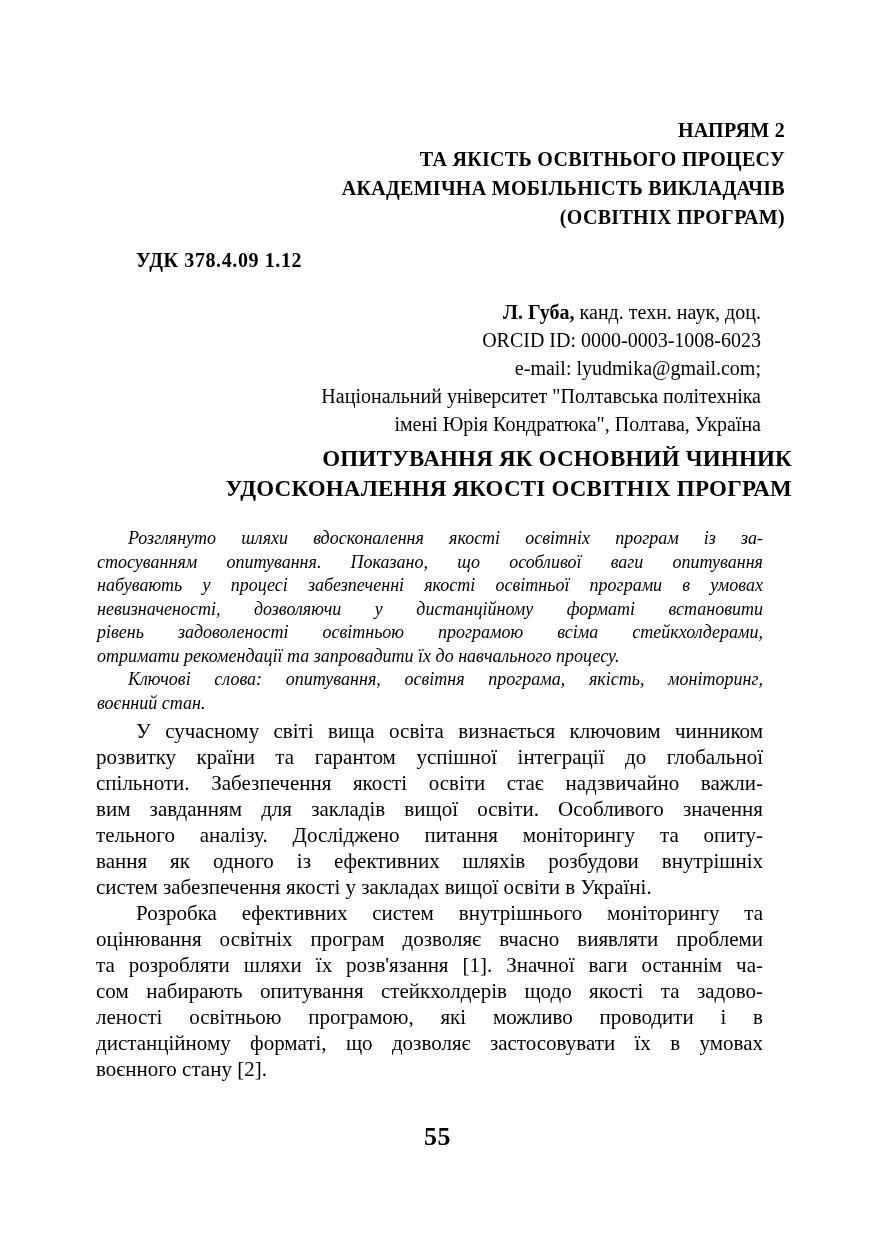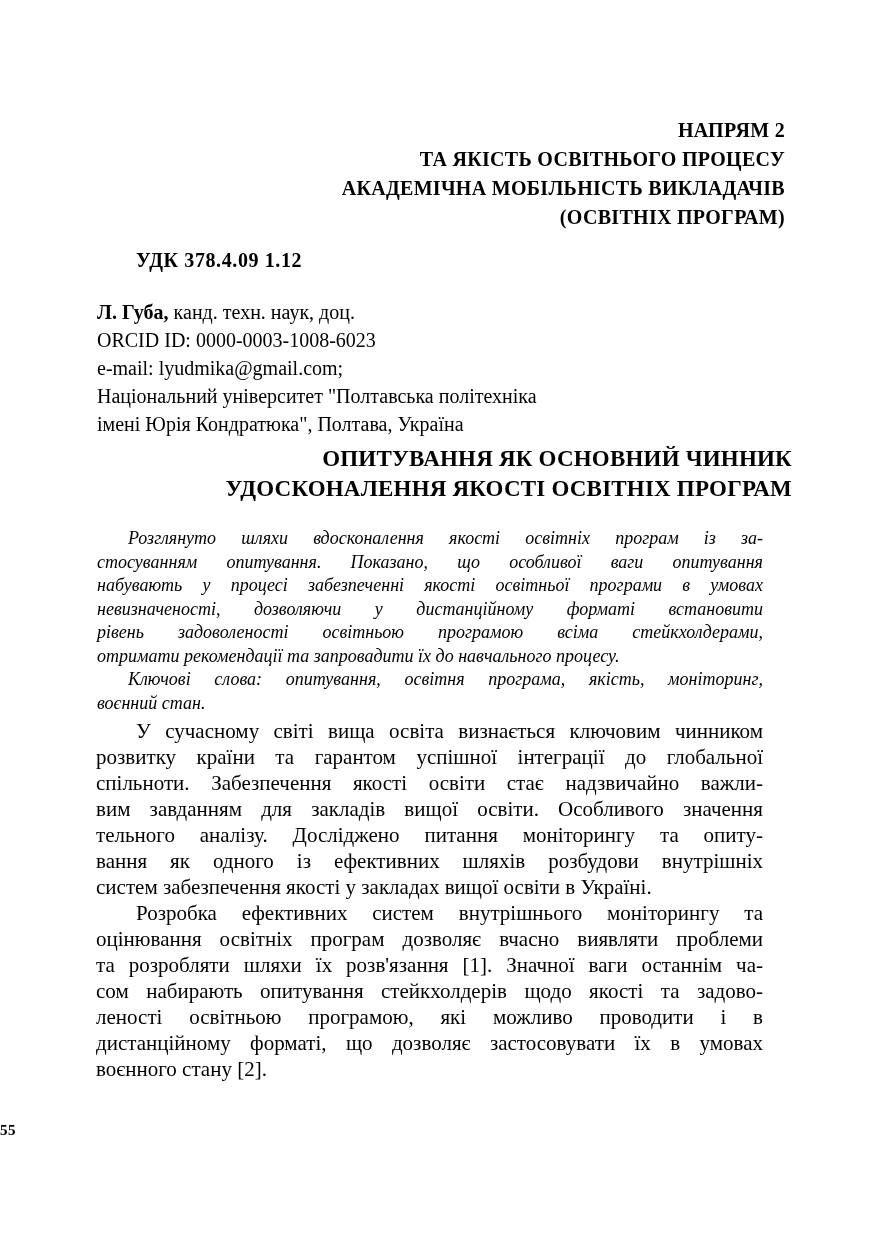--- a/index.html
+++ b/index.html
@@ -10,21 +10,21 @@
   .section-header{
     position:absolute;top:116px;left:77px;width:708px;
     text-align:center;font-weight:700;font-size:20px;line-height:29px;letter-spacing:0.3px;
   }
   .udc{
     position:absolute;top:249px;left:100px;
     font-weight:700;font-size:20px;letter-spacing:0.6px;margin-left:36px;
   }
   .author{
     position:absolute;top:298px;left:97px;width:664px;
-    text-align:left;font-size:20px;line-height:28px;
+    text-align:right;font-size:20px;line-height:28px;
   }
   .author .name{font-weight:700;}
   .article-title{
     position:absolute;top:444px;left:70px;width:722px;
     text-align:center;font-weight:700;font-size:23px;line-height:30px;letter-spacing:0.2px;
   }
   .abstract{
     position:absolute;top:527px;left:97px;width:666px;
     font-size:18px;line-height:23.5px;font-weight:400;font-style:italic;
   }
@@ -32,21 +32,21 @@
     position:absolute;top:718px;left:96px;width:667px;
     font-size:21px;line-height:26px;
   }
   .jline{text-align:justify;text-align-last:justify;}
   .jline.last{text-align-last:left;}
   .abstract .jline.first{text-indent:31px;}
   .body-text .jline.first{text-indent:40px;}
   .cline{text-align:right;}
   .page-num{
     position:absolute;top:1122px;left:0;width:100%;
-    font-weight:700;font-size:15px;letter-spacing:0.5px;
+    text-align:center;font-weight:700;font-size:26px;letter-spacing:0.5px;
   }
 </style>
 </head>
 <body>
 
 <div class="page">
 
   <div class="section-header">
       <div class="cline">НАПРЯМ 2</div>
       <div class="cline">ТА ЯКІСТЬ ОСВІТНЬОГО ПРОЦЕСУ</div>

